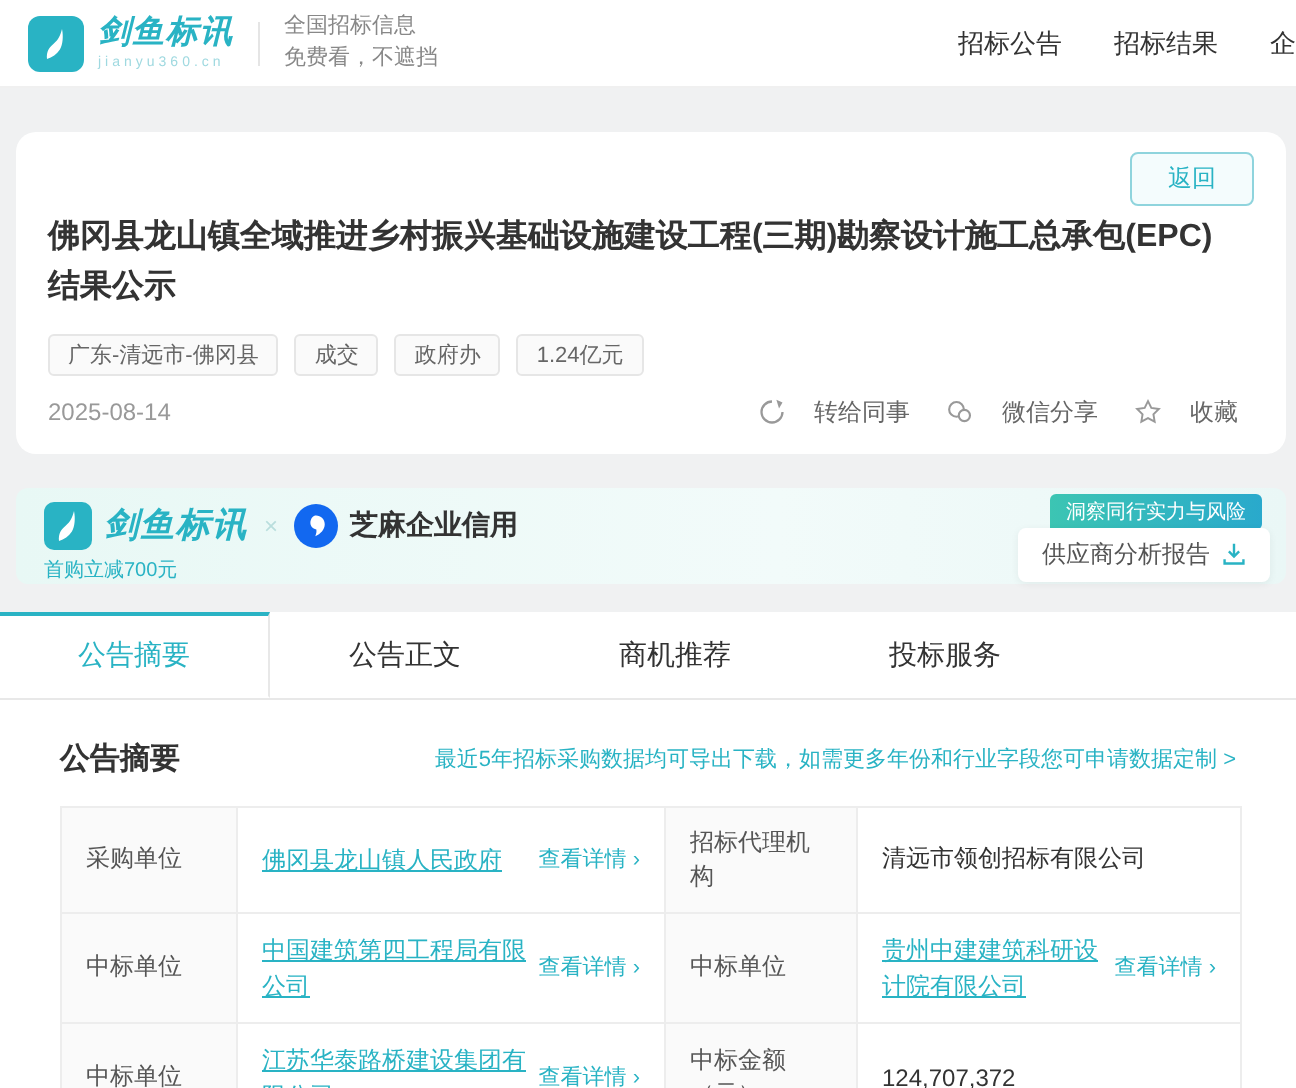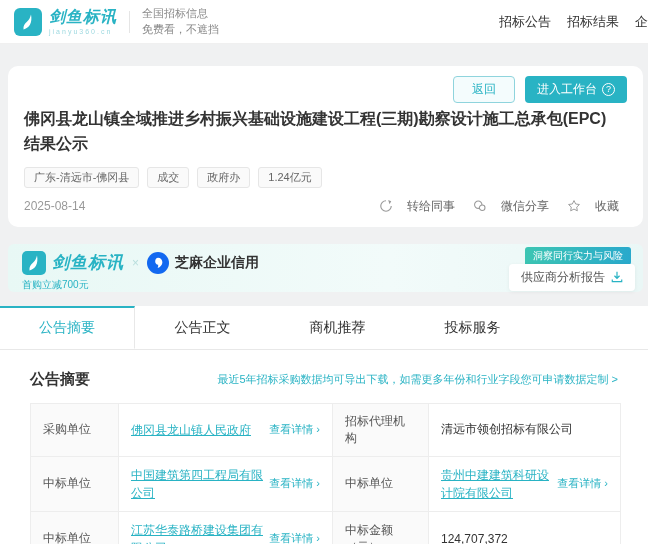--- a/index.html
+++ b/index.html
@@ -19,21 +19,21 @@
   .logo-sq {
     width: 28px; height: 28px; border-radius: 6px; background: #29b3c4;
     display: flex; align-items: center; justify-content: center; flex: 0 0 auto;
   }
   .logo-sq svg { width: 18px; height: 18px; }
   .brand-block { margin-left: 7px; line-height: 1; }
   .brand-name { color: #29b3c4; font-size: 16px; font-weight: bold; font-style: italic; letter-spacing: 1px; }
   .brand-domain { color: #9fd9e0; font-size: 7px; letter-spacing: 2px; margin-top: 3px; }
   .topbar-divider { width: 1px; height: 22px; background: #e5e5e5; margin: 0 12px; }
   .slogan { color: #888; font-size: 11px; line-height: 1.45; }
-  .topbar-nav { margin-left: auto; display: flex; align-items: center; gap: 16px; font-size: 13px; color: #333; padding-left: 20px; }
+  .topbar-nav { margin-left: auto; display: flex; align-items: center; gap: 26px; font-size: 13px; color: #333; padding-left: 20px; }
   .topbar-nav .nav-item { cursor: pointer; flex: 0 0 auto; }
   
   .gap { height: 22px; }
   .card {
     background: #fff; margin: 0 5px 0 8px; border-radius: 10px;
     padding: 10px 16px 12px 16px; position: relative;
   }
   .card-btns { display: flex; justify-content: flex-end; gap: 10px; }
   .btn-back {
     border: 1px solid #8fd4dd; color: #29b3c4; background: #f4fcfd;
@@ -142,24 +142,20 @@
     <span class="nav-item">招标结果</span>
     <span class="nav-item">企</span>
   </div>
 </div>
 
 <div class="gap"></div>
 
 <div class="card">
   <div class="card-btns">
     <button class="btn-back">返回</button>
-    <button class="btn-workspace">
-      <span>进入工作台</span>
-      <span class="q-circle">?</span>
-    </button>
   </div>
   <div class="notice-title">佛冈县龙山镇全域推进乡村振兴基础设施建设工程(三期)勘察设计施工总承包(EPC)结果公示</div>
   <div class="tag-row">
     <span class="tag">广东-清远市-佛冈县</span>
     <span class="tag">成交</span>
     <span class="tag">政府办</span>
     <span class="tag">1.24亿元</span>
   </div>
   <div class="meta-row">
     <span class="notice-date">2025-08-14</span>

